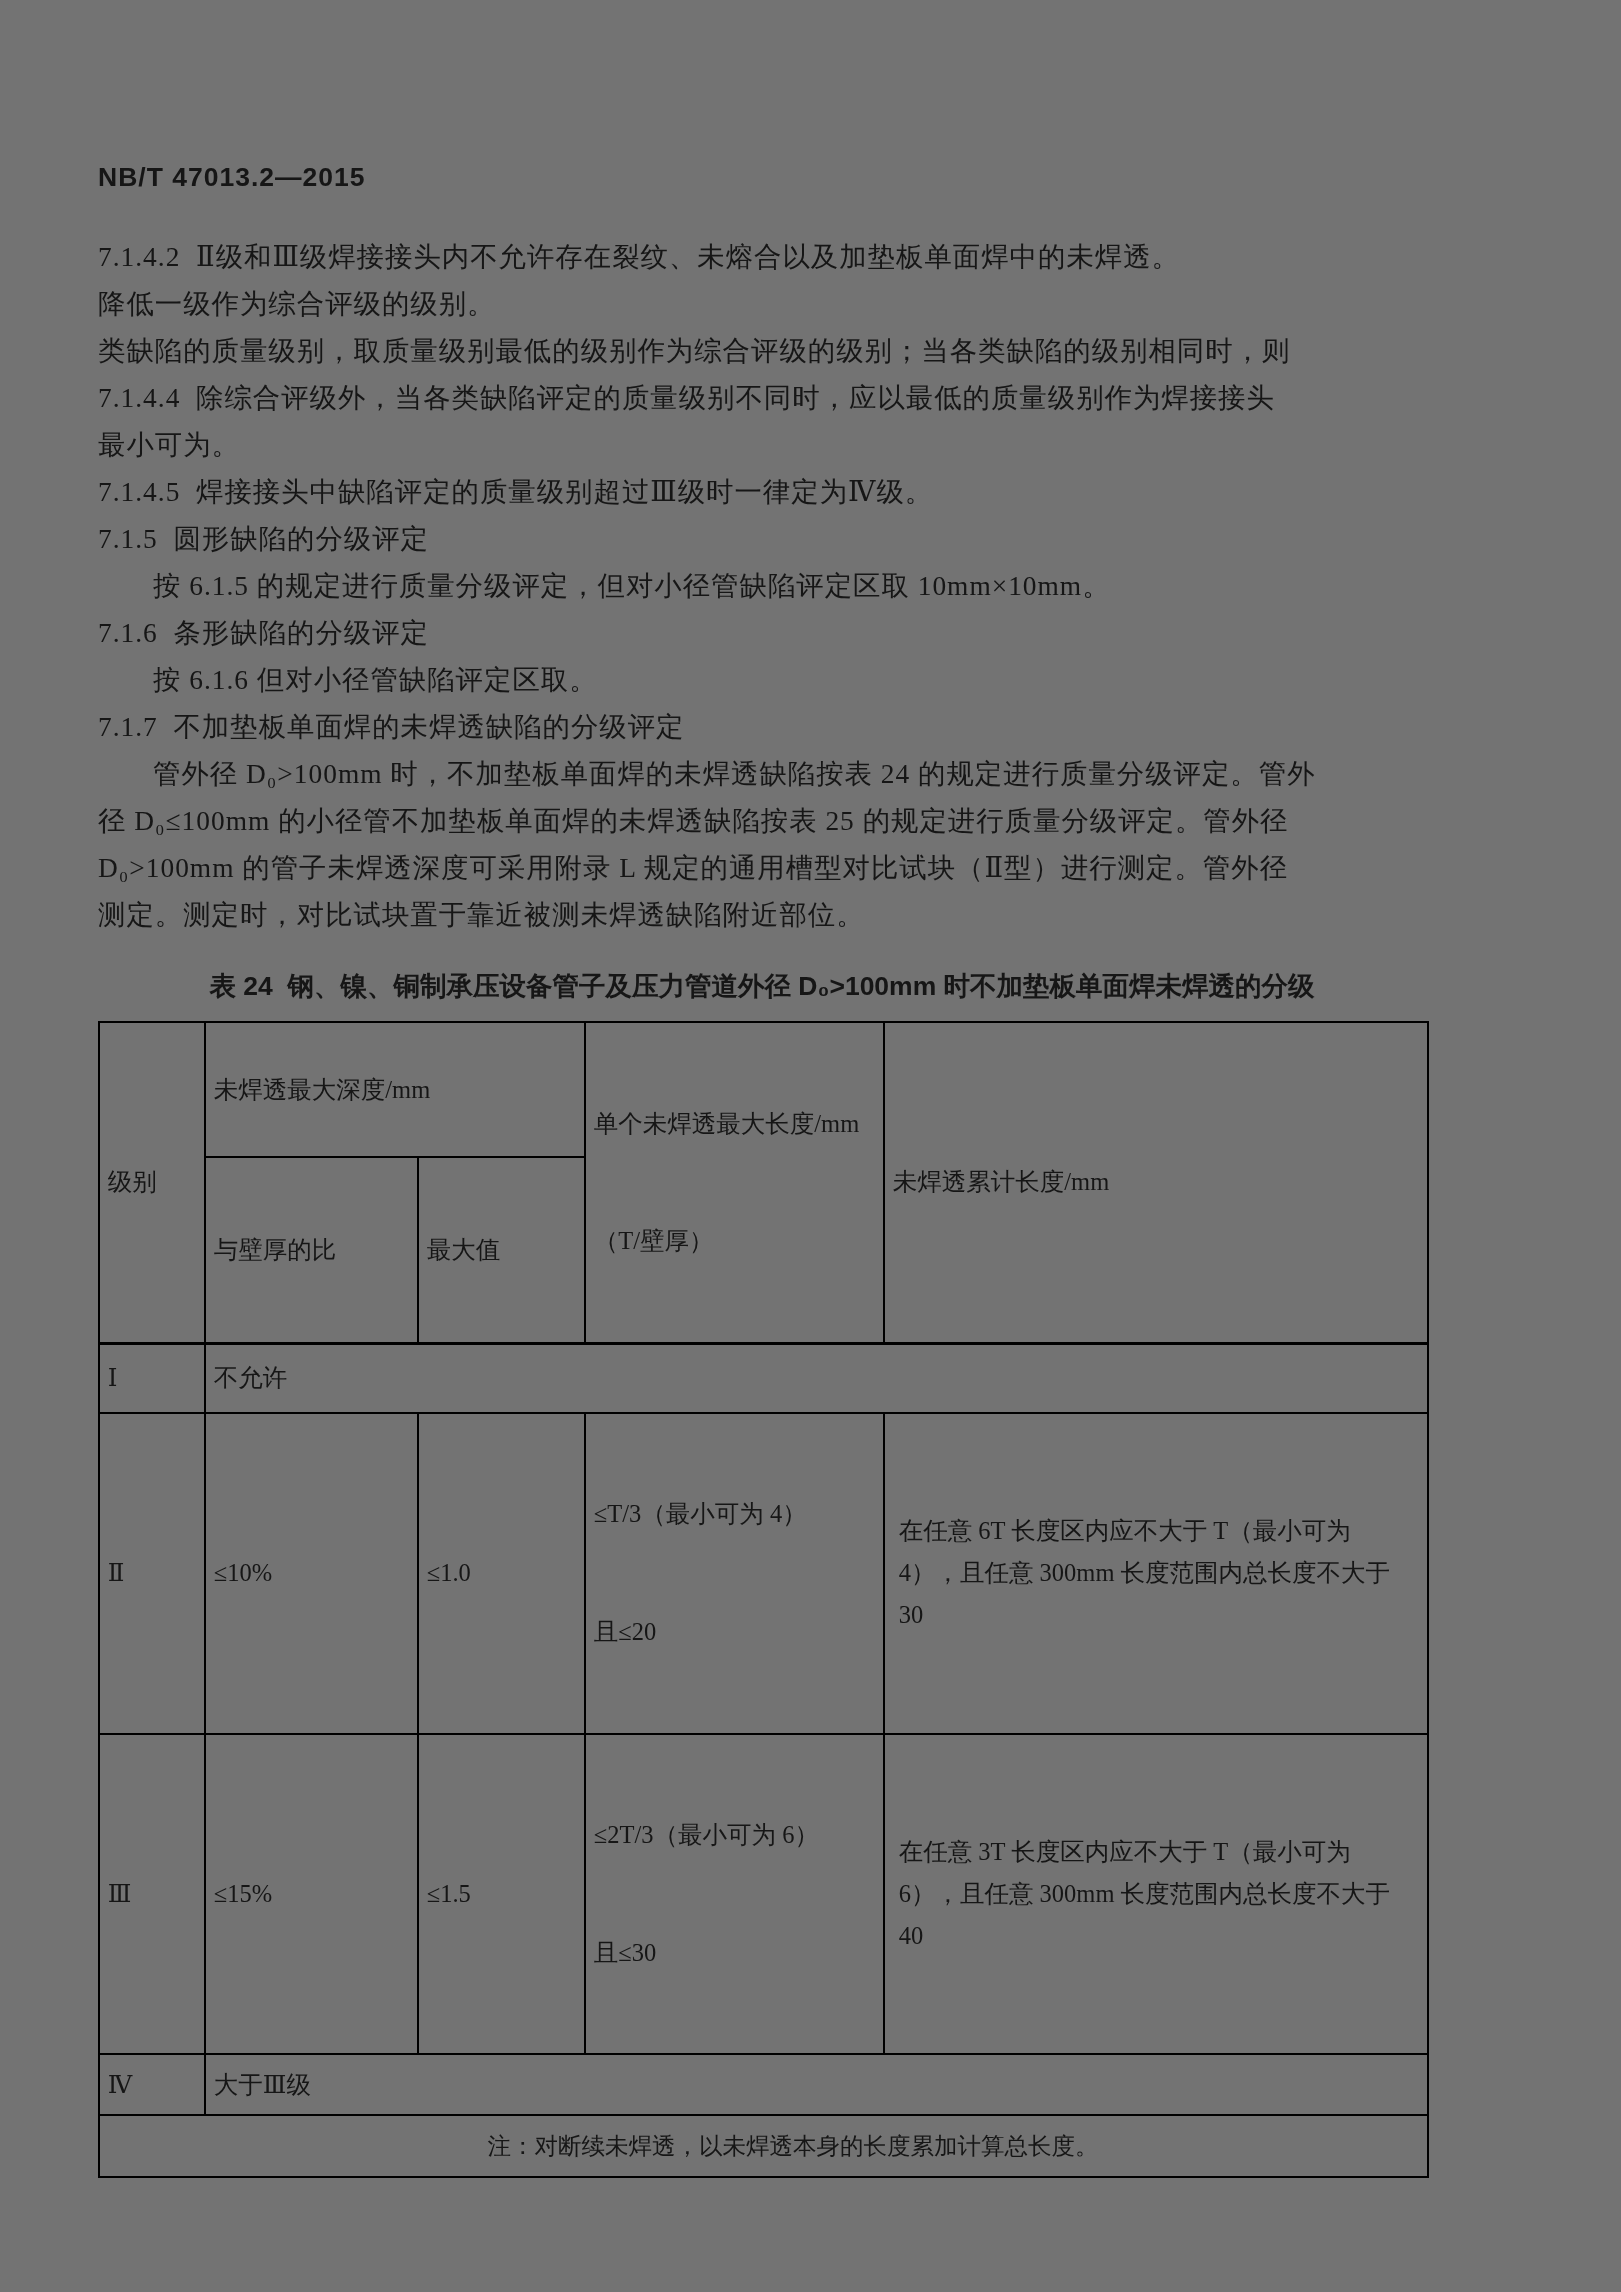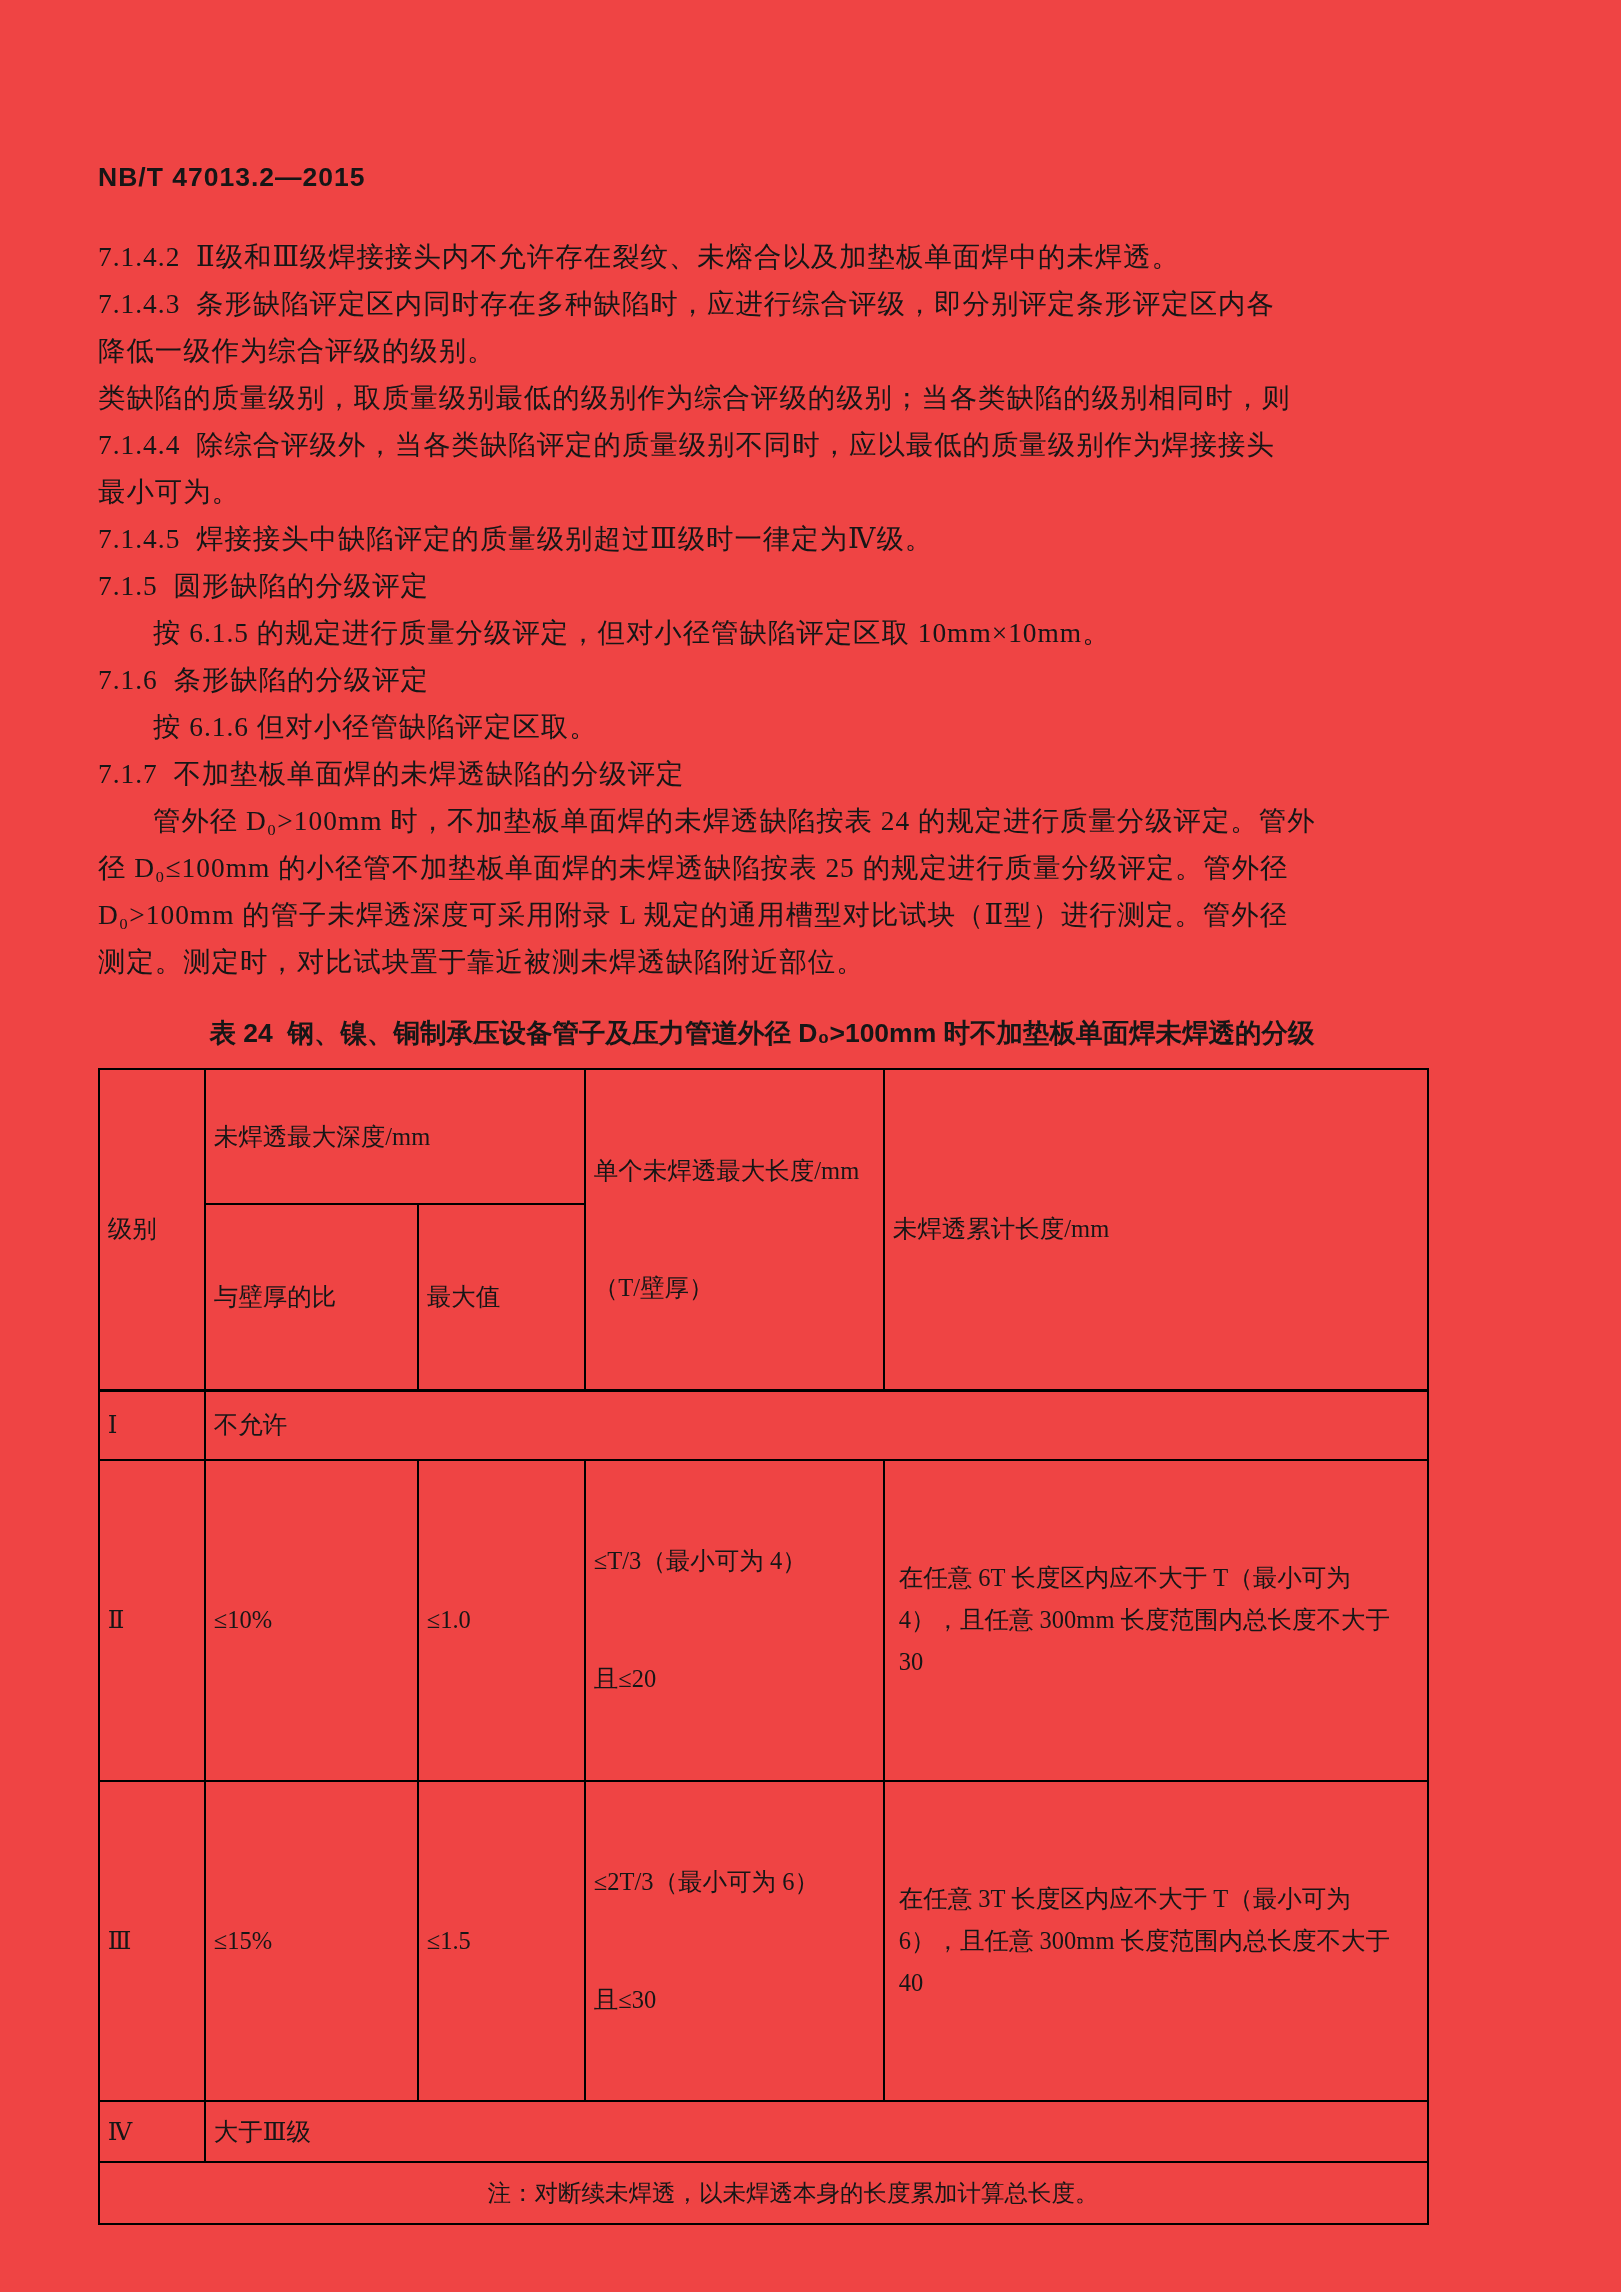--- a/index.html
+++ b/index.html
@@ -1,21 +1,21 @@
 <!DOCTYPE html>
 <html><head>
 <meta charset="utf-8">
 <style>
   html,body { margin:0; padding:0; background:#888; }
   .page {
     position: relative;
     width: 1621px;
     height: 2293px;
     margin: 0 auto;
-    background: #ef4444;
+    background: #737373;
     box-sizing: border-box;
     padding: 162px 92px 0 98px;
     color: #161616;
     font-family: "Liberation Serif", "DejaVu Serif", "DejaVu Sans", serif;
   }
   .doc-header {
     font-family: "Liberation Sans", "DejaVu Sans", sans-serif;
     font-weight: bold;
     font-size: 26.5px;
     letter-spacing: 1px;
@@ -77,21 +77,20 @@
 </style>
 </head>
 <body>
 
 <div class="page">
 
   <div class="doc-header">NB/T 47013.2—2015</div>
 
   <div class="body-text">
     <p class="bl">7.1.4.2  Ⅱ级和Ⅲ级焊接接头内不允许存在裂纹、未熔合以及加垫板单面焊中的未焊透。</p>
-    <p class="bl">7.1.4.3  条形缺陷评定区内同时存在多种缺陷时，应进行综合评级，即分别评定条形评定区内各</p>
     <p class="bl">降低一级作为综合评级的级别。</p>
     <p class="bl">类缺陷的质量级别，取质量级别最低的级别作为综合评级的级别；当各类缺陷的级别相同时，则</p>
     <p class="bl">7.1.4.4  除综合评级外，当各类缺陷评定的质量级别不同时，应以最低的质量级别作为焊接接头</p>
     <p class="bl">最小可为。</p>
     <p class="bl">7.1.4.5  焊接接头中缺陷评定的质量级别超过Ⅲ级时一律定为Ⅳ级。</p>
     <p class="bl">7.1.5  圆形缺陷的分级评定</p>
     <p class="bl indent">按 6.1.5 的规定进行质量分级评定，但对小径管缺陷评定区取 10mm×10mm。</p>
     <p class="bl">7.1.6  条形缺陷的分级评定</p>
     <p class="bl indent">按 6.1.6 但对小径管缺陷评定区取。</p>
     <p class="bl">7.1.7  不加垫板单面焊的未焊透缺陷的分级评定</p>

